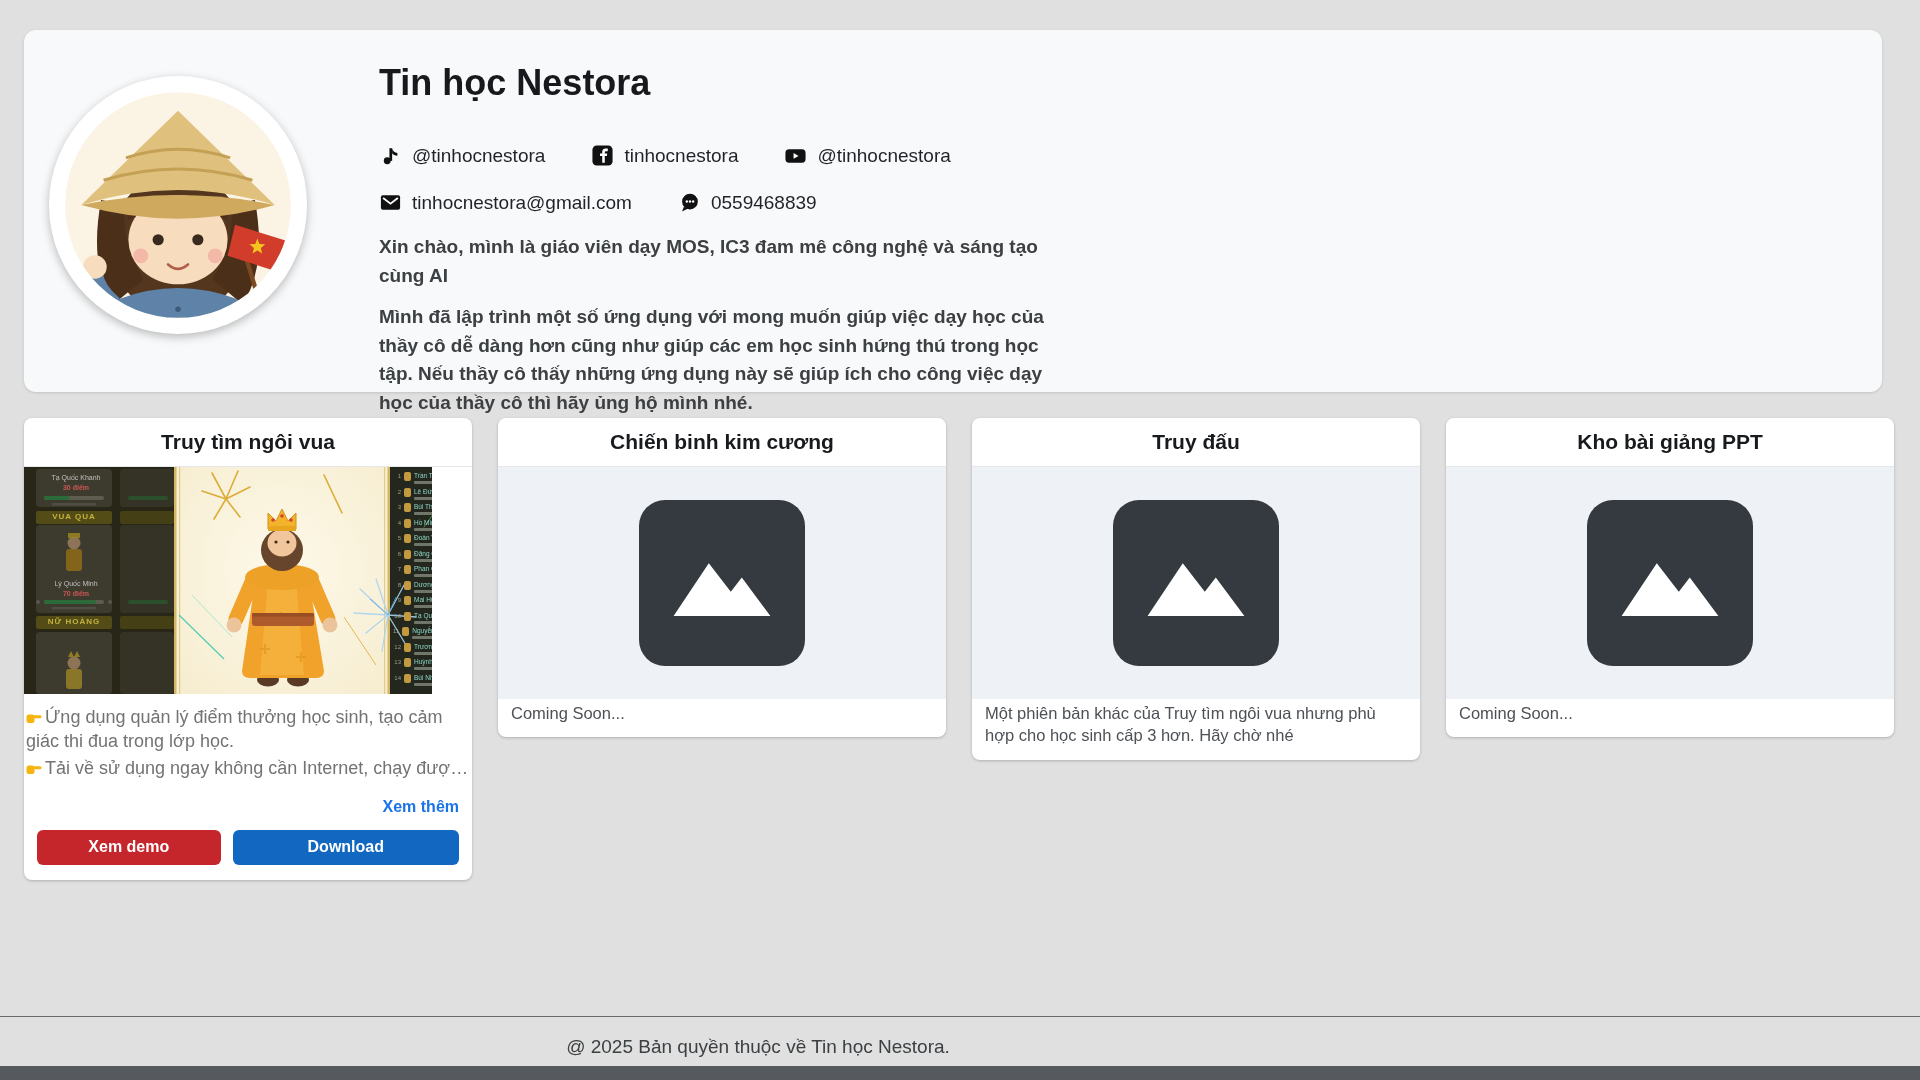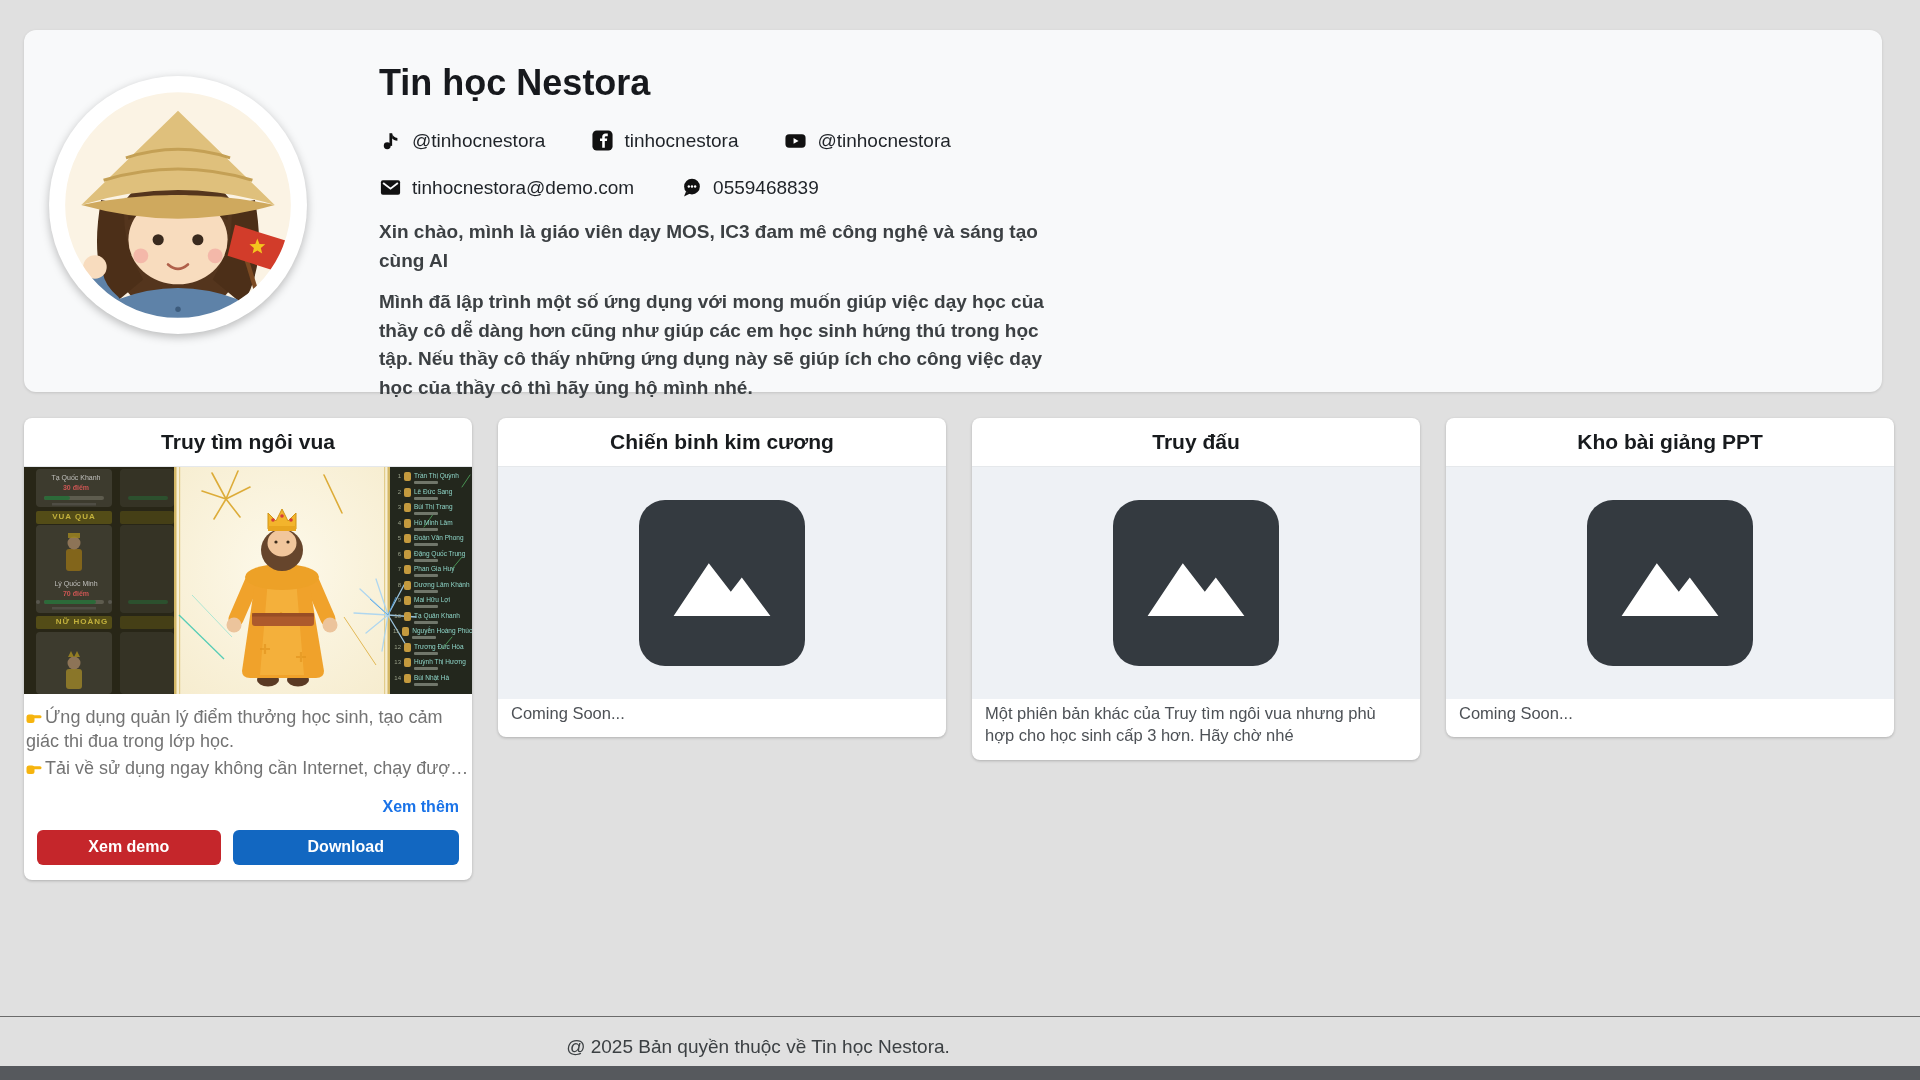--- a/index.html
+++ b/index.html
@@ -12,21 +12,21 @@
 
   
   .header-card{position:absolute; left:24px; top:30px; width:1858px; height:362px;
     background:#f8f9fa; border-radius:12px; box-shadow:0 1px 3px rgba(0,0,0,.13);}
   .avatar-wrap{position:absolute; left:25px; top:46px; width:258px; height:258px;
     border-radius:50%; background:#fff; padding:5px; box-shadow:0 3px 10px rgba(0,0,0,.26);}
   .avatar-wrap svg{width:248px; height:248px; display:block; border-radius:50%;}
   .header-info{position:absolute; left:355px; top:32px; width:780px;}
   .page-title{margin:0; font-size:36px; font-weight:700; color:#17191d;}
   .social-row,.contact-row{display:flex; align-items:center; gap:46px;}
-  .social-row{margin-top:25px;}
+  .social-row{margin-top:40px;}
   .contact-row{margin-top:24px;}
   .link-item{display:flex; align-items:center; gap:10px; font-size:19px; color:#1f2328; cursor:pointer;}
   .icon-s{width:23px; height:23px; display:block; flex:none;}
   .bio{margin-top:19px; font-size:19px; line-height:1.5; color:#3c4043; max-width:692px;font-weight:bold;}
   .bio p{margin:0 0 13px;}
 
   
   .cards-row{position:absolute; left:24px; top:418px; width:1870px; display:flex; gap:26px; align-items:flex-start;}
   .card{width:448px; flex:none; background:#fff; border-radius:8px; overflow:hidden;
     box-shadow:0 1px 3px rgba(0,0,0,.22);}
@@ -43,29 +43,29 @@
     font-family:inherit; cursor:pointer;}
   .btn-demo{flex:.8; background:var(--accent_red);}
   .btn-dl{flex:1; background:var(--accent_blue);}
   .ph-area{height:232px; background:#eef1f5; display:flex; align-items:center; justify-content:center;}
   .ph-box{width:166px; height:166px; border-radius:26px; background:var(--placeholder_dark);
     display:flex; align-items:center; justify-content:center;}
   .ph-box svg{width:110px; height:74px; display:block;}
   .caption{padding:3px 13px 13px; font-size:16.5px; line-height:1.35; color:#4d5156;}
 
   
-  .game-shot{position:relative; width:448px; height:227px; background:#2f2d1e; overflow:hidden;padding-left:32px;}
+  .game-shot{position:relative; width:408px; height:227px; background:#2f2d1e; overflow:hidden;padding-left:32px;}
   .game-shot>svg{position:absolute; left:0; top:0;}
   .gs-label{position:absolute; pointer-events:none; width:76px; text-align:center; line-height:1.1;}
   .gs-n1{left:14px; top:7px;  font-size:7px; color:rgba(235,235,235,.72);}
   .gs-s1{left:14px; top:17px; font-size:7px; font-weight:700; color:rgba(230,90,90,.85);}
   .gs-h1{left:12px; top:46px; font-size:8px; font-weight:700; letter-spacing:1px; color:rgba(226,205,70,.78);}
   .gs-n2{left:14px; top:113px; font-size:7px; color:rgba(235,235,235,.72);}
   .gs-s2{left:14px; top:123px; font-size:7px; font-weight:700; color:rgba(230,90,90,.85);}
-  .gs-h2{left:20px; top:151px; font-size:8px; font-weight:700; letter-spacing:1px; color:rgba(226,205,70,.78);}
+  .gs-h2{left:12px; top:151px; font-size:8px; font-weight:700; letter-spacing:1px; color:rgba(226,205,70,.78);}
   .lb{position:absolute; left:366px; top:0; width:82px; height:227px; padding:5px 2px 0 3px; overflow:hidden;}
   .lb-row{display:flex; gap:3px; margin-bottom:3.5px; align-items:flex-start;}
   .lb-num{width:8px; font-size:6px; color:#99a089; text-align:right; line-height:8px;}
   .lb-dot{width:7px; height:9px; border-radius:2px; background:#c49a3e; flex:none;}
   .lb-col{display:flex; flex-direction:column;}
   .lb-name{font-size:6.5px; line-height:7px; color:#8fd6c9; white-space:nowrap;}
   .lb-sub{width:24px; height:3px; border-radius:1px; background:#70766a; margin-top:2px;}
 
   
   .footer-line{position:absolute; left:0; top:1016px; width:1920px; border-top:1px solid #6b6b6b;}
@@ -141,21 +141,21 @@
           <span>@tinhocnestora</span>
         </div>
       </div>
 
       <div class="contact-row">
         <div class="link-item">
           <svg class="icon-s" viewBox="0 0 24 24">
             <rect x="2" y="4.5" width="20" height="15" rx="2" fill="#111"></rect>
             <path d="M4.3,7.3 L12,13.2 L19.7,7.3" stroke="#f8f9fa" stroke-width="2" fill="none"></path>
           </svg>
-          <span>tinhocnestora@demo.com</span>
+          <span>tinhocnestora@gmail.com</span>
         </div>
         <div class="link-item">
           <svg class="icon-s" viewBox="0 0 24 24">
             <circle cx="12.5" cy="11" r="8.2" fill="#111"></circle>
             <polygon points="6.2,16.5 4.2,21.5 10.5,18.2" fill="#111"></polygon>
             <circle cx="9.2" cy="11" r="1.25" fill="#fff"></circle>
             <circle cx="12.5" cy="11" r="1.25" fill="#fff"></circle>
             <circle cx="15.8" cy="11" r="1.25" fill="#fff"></circle>
           </svg>
           <span>0559468839</span>

